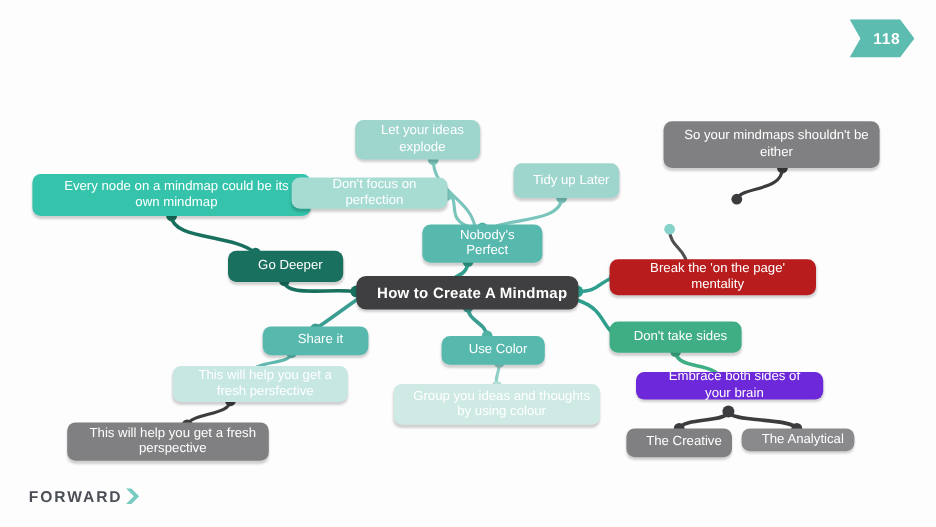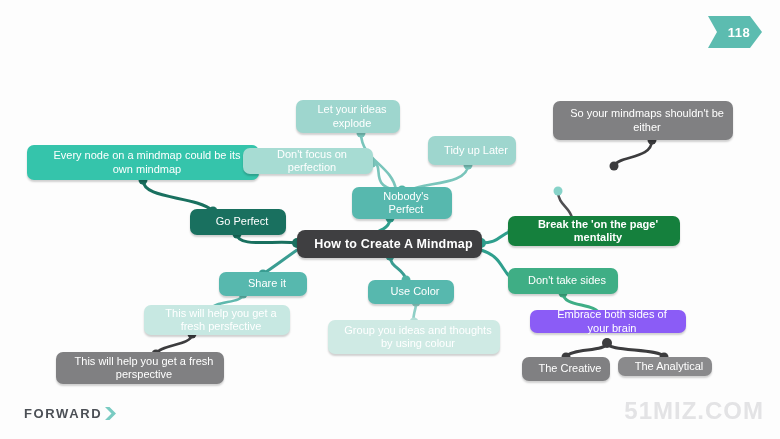--- a/index.html
+++ b/index.html
@@ -47,21 +47,21 @@
     padding:4px 8px;line-height:1.2;
     font-size:11px;
   }
   .node.shadow{box-shadow:0 2px 2px rgba(0,0,0,.18);padding-left:16px;}
   .n-root{
     background:#3f3f41;color:#ffffff;font-weight:bold;font-size:12.5px;
     letter-spacing:.2px;border-radius:8px;
   }
   .n-dark{background:#19705f;}
   .n-bright{background:#35c4ab;}
-  .n-mid{background:#15803d;font-weight:bold;}
+  .n-mid{background:#b91c1c;}
   .n-green{background:#3fae85;}
   .n-teal{background:#57b8ae;}
   .n-lt{background:#9ed6ce;}
   .n-lt2{background:#a7dcd3;}
   .n-pale{background:#c7e8e2;}
   .n-pale2{background:#cfeae4;}
   .n-gray{background:#808082;}
   .n-gray2{background:#8a8a8c;}
 </style>
 </head>
@@ -168,21 +168,21 @@
     <div class="node n-lt shadow" style="left:428px;top:136px;width:88px;height:29px;">
       <span>Tidy up Later</span>
     </div>
 
 
     <div class="node n-teal shadow" style="left:352px;top:187px;width:100px;height:32px;">
       <span>Nobody's Perfect</span>
     </div>
 
     <div class="node n-dark shadow" style="left:190px;top:209px;width:96px;height:26px;">
-      <span>Go Perfect</span>
+      <span>Go Deeper</span>
     </div>
 
     <div class="node n-mid shadow" style="left:508px;top:216px;width:172px;height:30px;">
       <span>Break the 'on the page' mentality</span>
     </div>
 
     <div class="node n-root shadow" style="left:297px;top:230px;width:185px;height:28px;">
       <span>How to Create A Mindmap</span>
     </div>
 
@@ -195,21 +195,21 @@
     </div>
 
     <div class="node n-teal shadow" style="left:368px;top:280px;width:86px;height:24px;">
       <span>Use Color</span>
     </div>
 
     <div class="node n-pale shadow" style="left:144px;top:305px;width:146px;height:30px;">
       <span>This will help you get a fresh persfective</span>
     </div>
 
-    <div class="node shadow" style="left:530px;top:310px;width:156px;height:23px;background:#8b5cf6;">
+    <div class="node shadow" style="left:530px;top:310px;width:156px;height:23px;background:#6d28d9;">
       <span>Embrace both sides of your brain</span>
     </div>
 
     <div class="node n-pale2 shadow" style="left:328px;top:320px;width:172px;height:34px;">
       <span>Group you ideas and thoughts by using colour</span>
     </div>
 
     <div class="node n-gray shadow" style="left:522px;top:357px;width:88px;height:24px;">
       <span>The Creative</span>
     </div>
@@ -223,15 +223,14 @@
     </div>
 
   </div>
 
   <div class="ftr">
     <div class="ftr-txt">FORWARD</div>
     <svg class="ftr-chev" viewBox="0 0 14 15">
       <path d="M1 1 L7.5 7.5 L1 14 L5.5 14 L12 7.5 L5.5 1 Z" fill="#79cbc2"></path>
     </svg>
   </div>
-  <div class="wm">51MIZ.COM</div>
 
 </div>
 
 </body></html>

